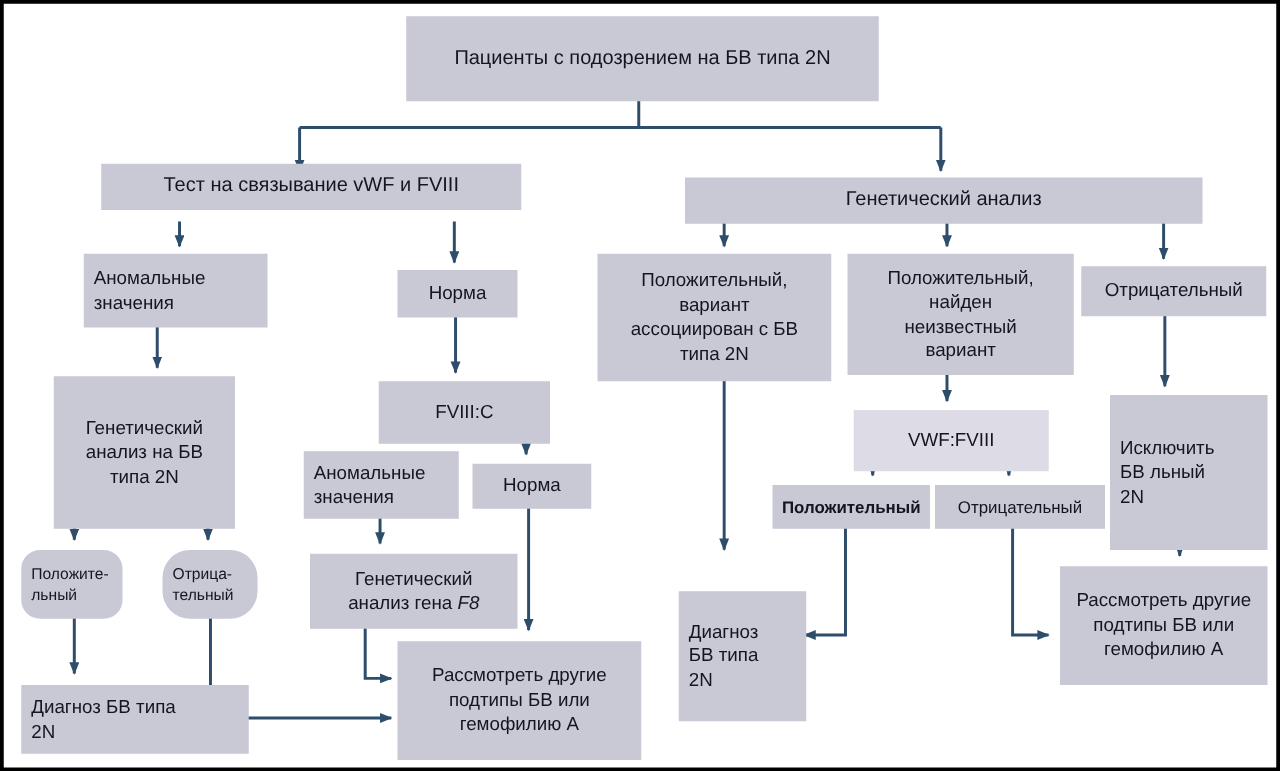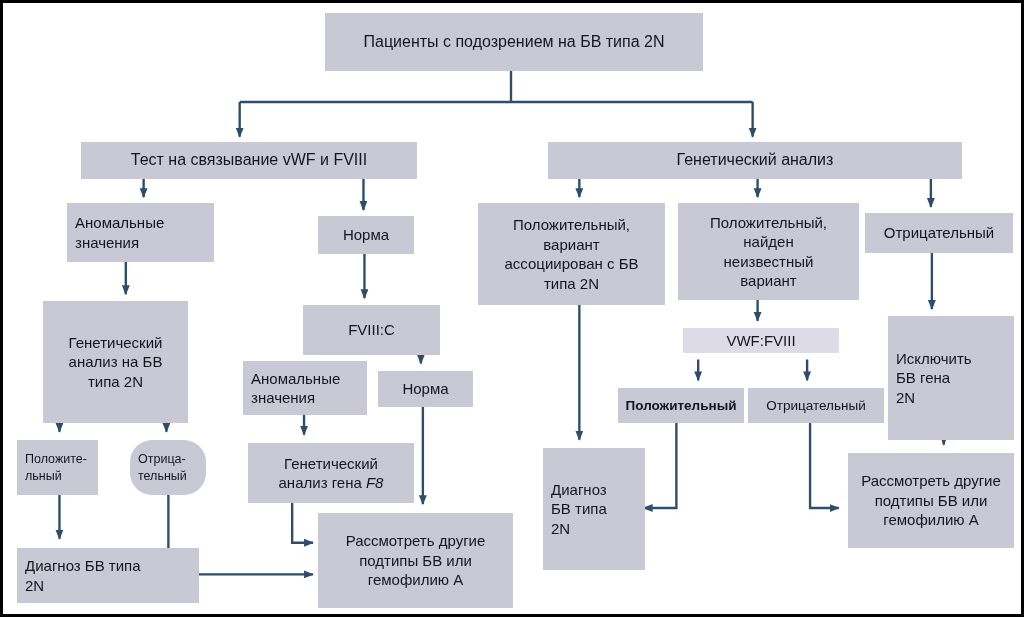--- a/index.html
+++ b/index.html
@@ -92,36 +92,36 @@
     <polyline points="580,302 580,441" marker-end="url(#ah)"></polyline>
     <polyline points="760,297 760,321" marker-end="url(#ah)"></polyline>
     <polyline points="700,360 700,381" marker-end="url(#ah)"></polyline>
     <polyline points="810,360 810,381" marker-end="url(#ah)"></polyline>
     <polyline points="678,420 678,510 645,510" marker-end="url(#ah)"></polyline>
     <polyline points="813,420 813,510 842,510" marker-end="url(#ah)"></polyline>
     <polyline points="936,250 936,309" marker-end="url(#ah)"></polyline>
     <polyline points="948,437 948,446" marker-end="url(#ah)"></polyline>
   </svg>
 
-  <div class="node hdr" style="left:322px; top:10px; width:378px; height:58px;">Пациенты с подозрением на БВ типа 2N</div>
+  <div class="node hdr" style="left:322px; top:10px; width:378px; height:68px;">Пациенты с подозрением на БВ типа 2N</div>
 
-  <div class="node hdr" style="left:78px; top:139px; width:336px; height:37px;">Тест на связывание vWF и FVIII</div>
+  <div class="node hdr" style="left:78px; top:128px; width:336px; height:37px;">Тест на связывание vWF и FVIII</div>
 
   <div class="node hdr" style="left:545px; top:139px; width:414px; height:37px;">Генетический анализ</div>
 
   <div class="node la" style="left:64px; top:200px; width:147px; height:59px;">Аномальные
 значения</div>
 
   <div class="node" style="left:315px; top:213px; width:96px; height:38px;">Норма</div>
 
   <div class="node" style="left:40px; top:298px; width:145px; height:122px;">Генетический
 анализ на БВ
 типа 2N</div>
 
-  <div class="node sm la" style="left:14px; top:437px; width:81px; height:55px;">Положите-
+  <div class="node sm la" style="left:14px; top:437px; width:81px; height:55px;border-radius:15px;">Положите-
 льный</div>
 
   <div class="node sm la" style="left:127px; top:437px; width:76px; height:55px;border-radius:22px;">Отрица-
 тельный</div>
 
   <div class="node la" style="left:14px; top:545px; width:182px; height:55px;">Диагноз БВ типа
 2N</div>
 
   <div class="node" style="left:300px; top:302px; width:137px; height:50px;">FVIII:C</div>
 
@@ -144,31 +144,31 @@
 ассоциирован с БВ
 типа 2N</div>
 
   <div class="node" style="left:675px; top:200px; width:181px; height:97px;">Положительный,
 найден
 неизвестный
 вариант</div>
 
   <div class="node" style="left:862px; top:210px; width:148px; height:40px;">Отрицательный</div>
 
-  <div class="node lt" style="left:680px; top:325px; width:156px; height:25px;">VWF:FVIII</div>
+  <div class="node lt" style="left:680px; top:325px; width:156px; height:49px;">VWF:FVIII</div>
 
   <div class="node md" style="left:615px; top:385px; width:126px; height:35px;font-weight:bold;">Положительный</div>
 
   <div class="node md" style="left:745px; top:385px; width:136px; height:35px;">Отрицательный</div>
 
-  <div class="node la" style="left:540px; top:445px; width:102px; height:122px;">Диагноз
+  <div class="node la" style="left:540px; top:470px; width:102px; height:104px;">Диагноз
 БВ типа
 2N</div>
 
   <div class="node la" style="left:885px; top:313px; width:126px; height:124px;">Исключить
-БВ гена
+БВ льный
 2N</div>
 
   <div class="node" style="left:845px; top:450px; width:166px; height:95px;">Рассмотреть другие
 подтипы БВ или
 гемофилию А</div>
 
 </div>
 
 </body></html>

